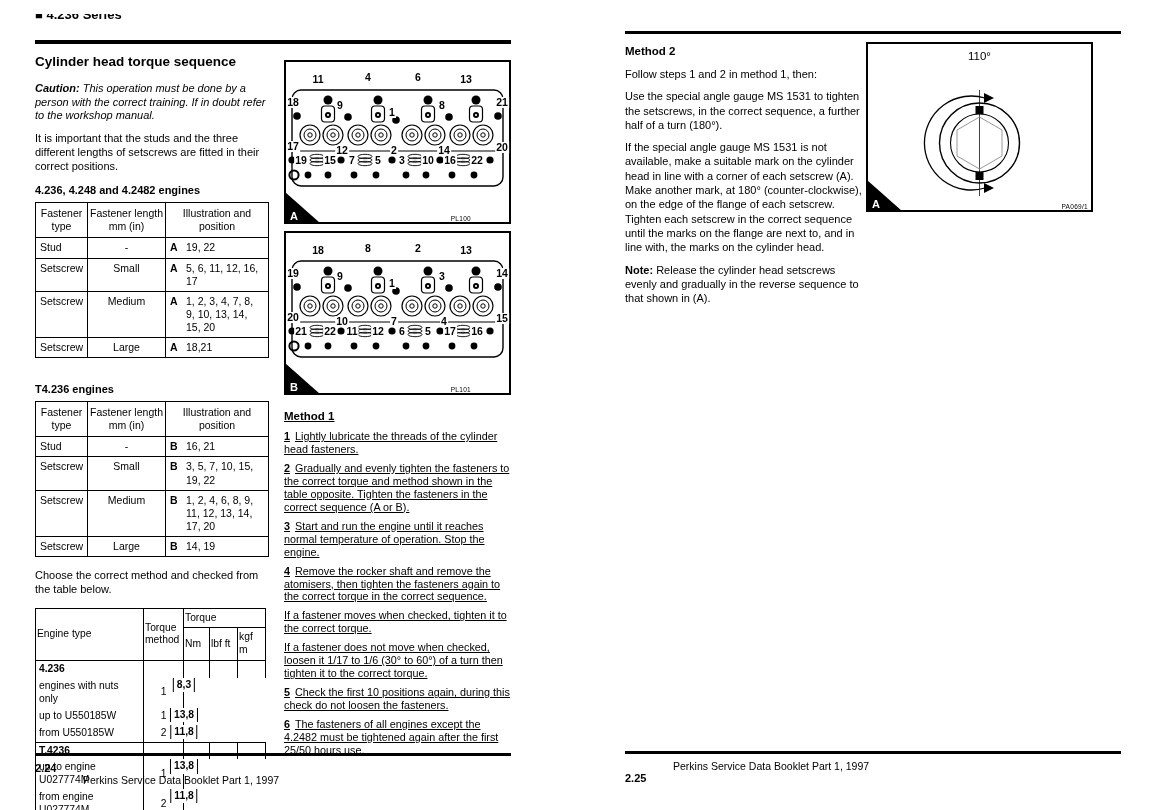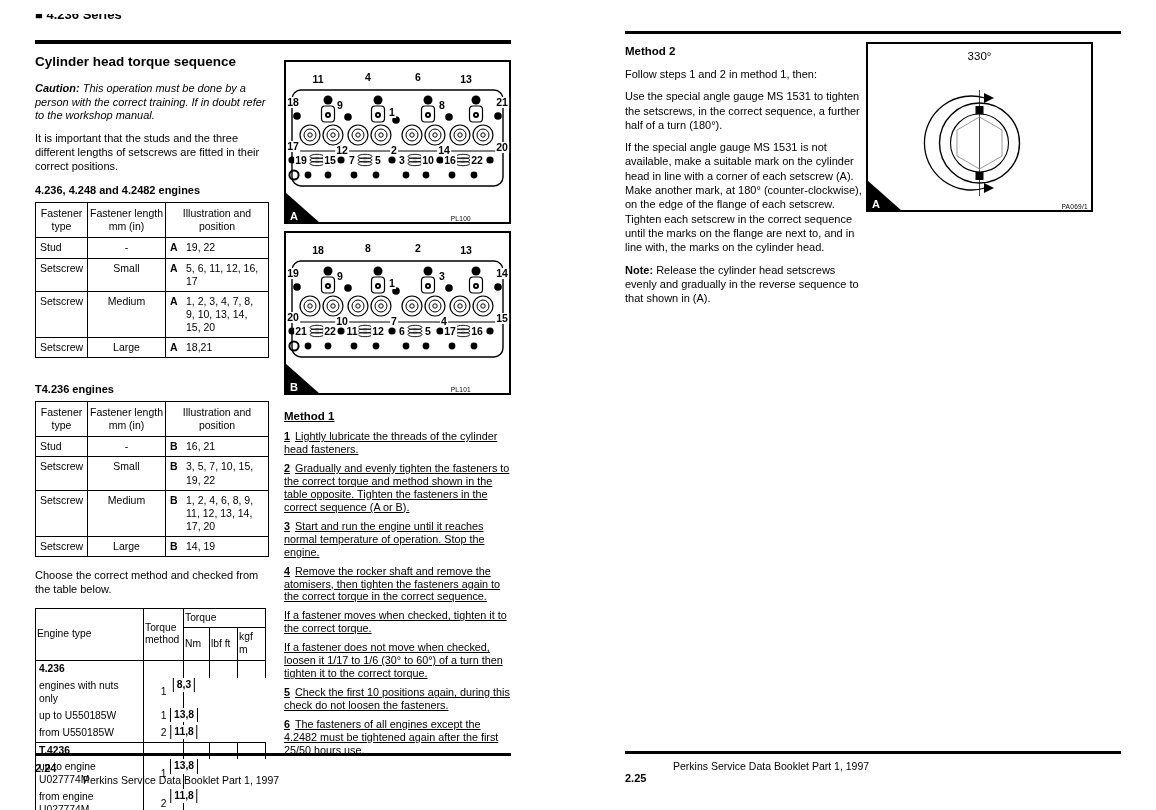--- a/index.html
+++ b/index.html
@@ -538,21 +538,21 @@
     <circle cx="113.5" cy="101" r="40" fill="none" stroke="#000" stroke-width="1.4"></circle>
     <circle cx="113.5" cy="101" r="29" fill="none" stroke="#000" stroke-width="1.1"></circle>
     <polygon points="113.5,75 136,88 136,114 113.5,127 91,114 91,88" fill="none" stroke="#999" stroke-width="1"></polygon>
     <rect x="109.5" y="64" width="8" height="8" fill="#000"></rect>
     <rect x="109.5" y="130" width="8" height="8" fill="#000"></rect>
     <path d="M119,56 A47,47 0 1 0 119,146" fill="none" stroke="#000" stroke-width="1.3"></path>
     <polygon points="118,51 128,56 118,61" fill="#000"></polygon>
     <polygon points="118,141 128,146 118,151" fill="#000"></polygon>
     <polygon points="1,169 1,138 36,169" fill="#000"></polygon>
   </svg>
-  <span class="angle-label">330°</span>
+  <span class="angle-label">110°</span>
   <span class="corner-letter">A</span>
   <span class="fig-code">PA069/1</span>
 </div>
 
 <div class="abs footer f-left">
   <div class="f-rule"></div>
   <div class="f-row">
     <span class="f-page">2.24</span>
     <span class="f-book">Perkins Service Data Booklet Part 1, 1997</span>
   </div>

